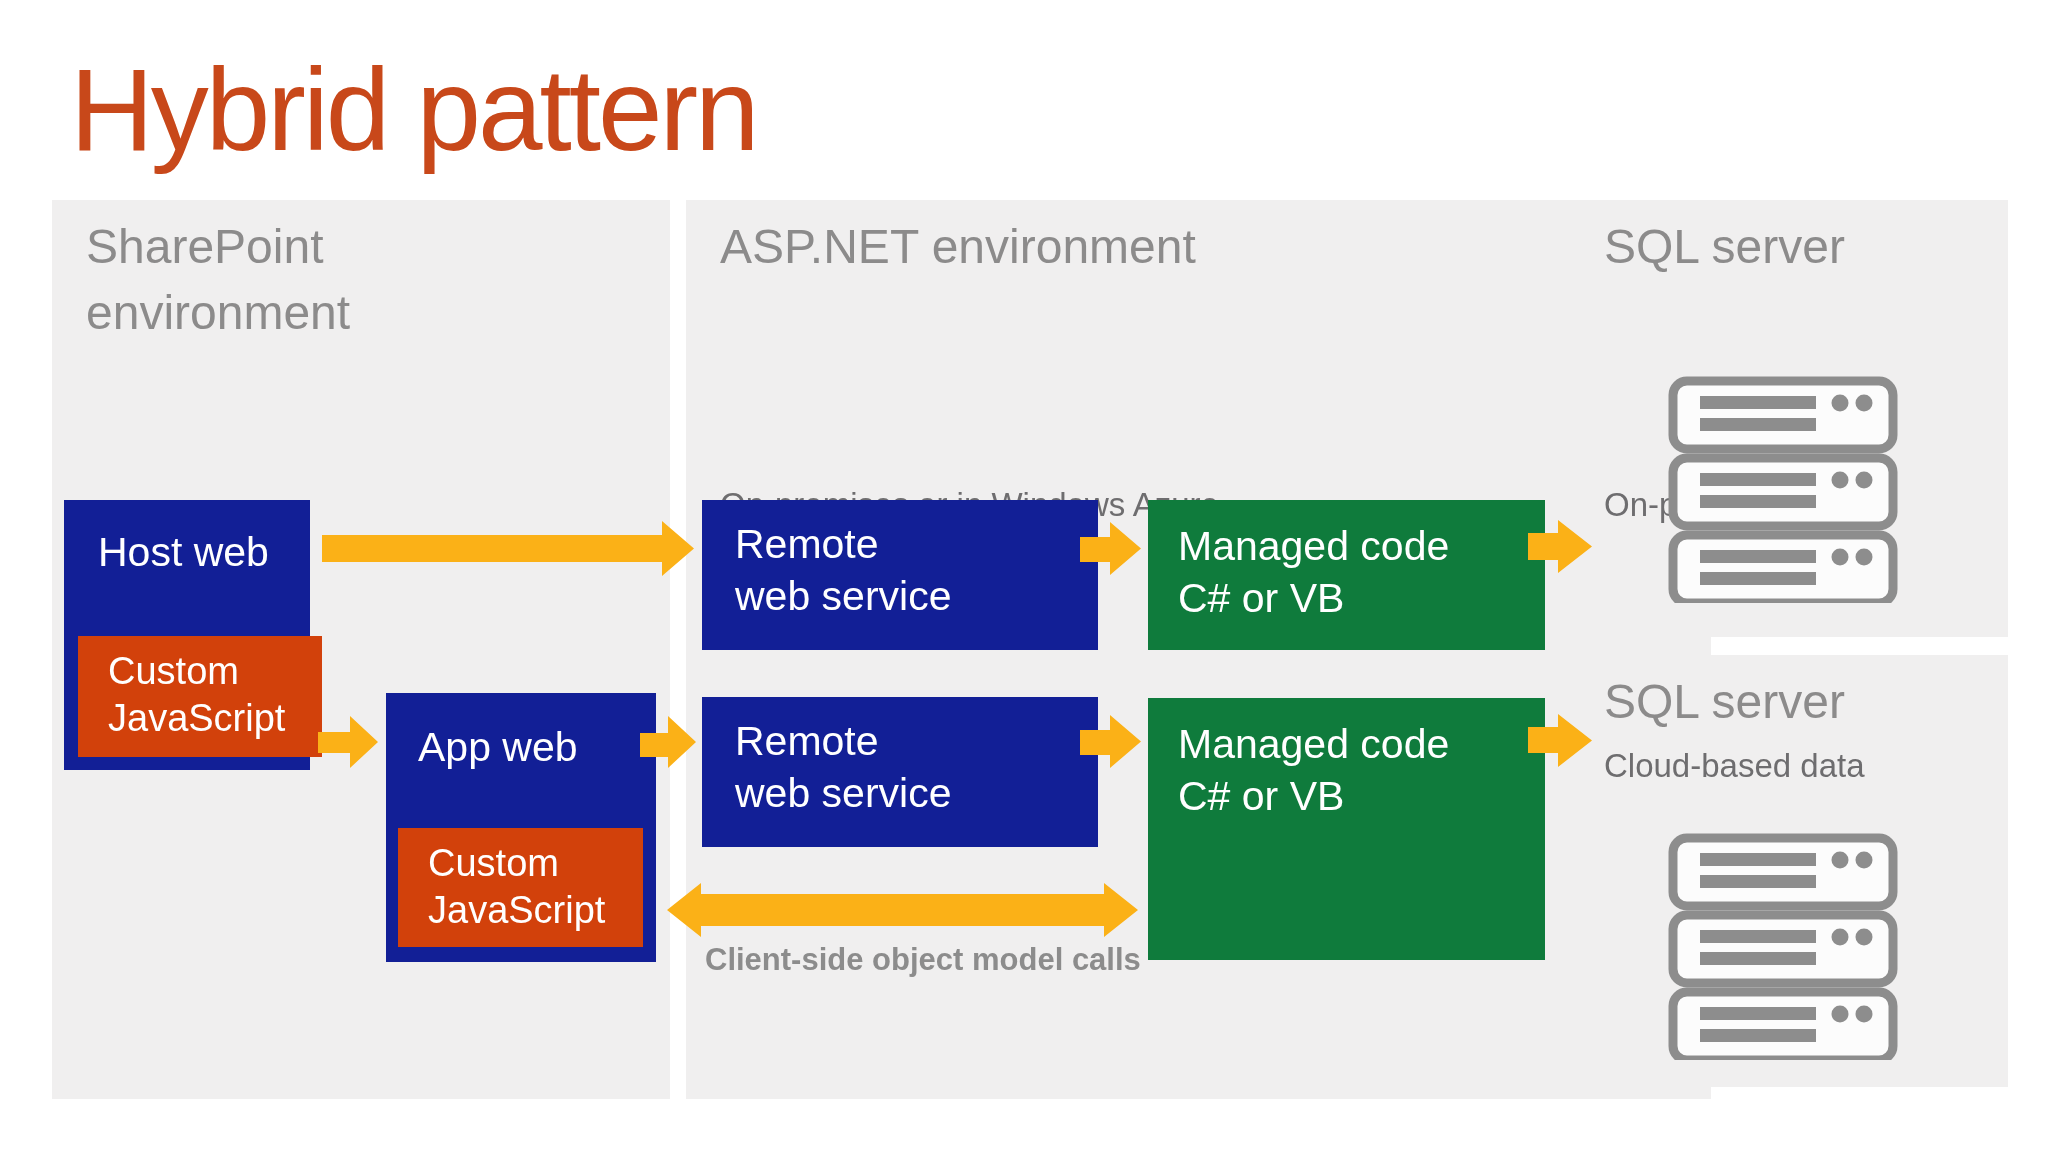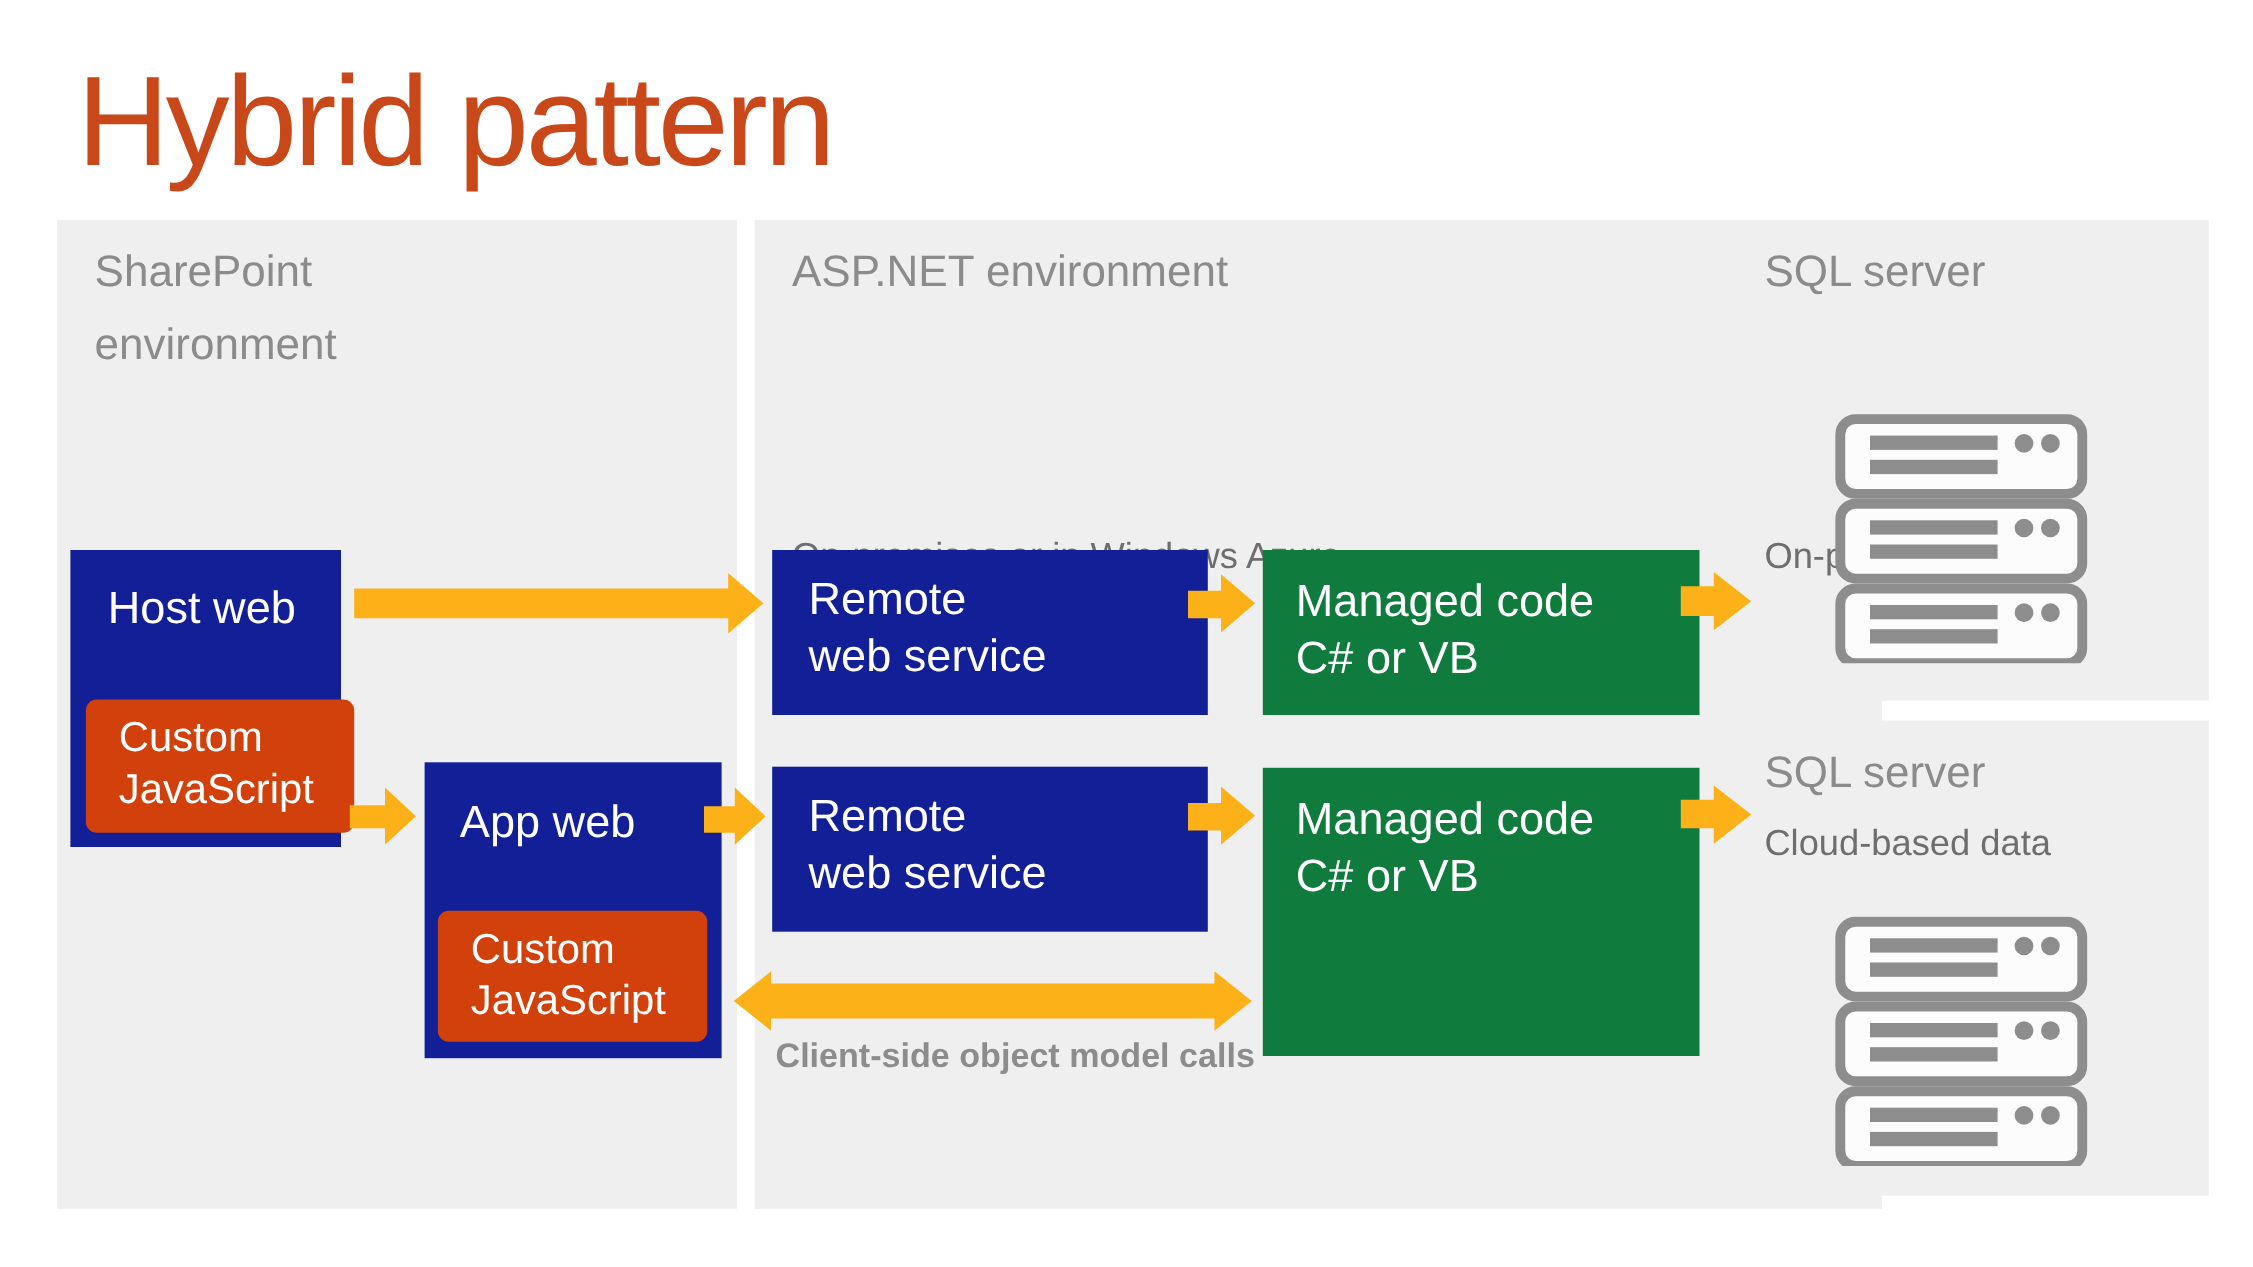--- a/index.html
+++ b/index.html
@@ -23,33 +23,33 @@
     font-size:116px;font-weight:200;letter-spacing:-3px;line-height:1.15;
     color:var(--title-orange);
   }
   .panel{position:absolute;background:var(--panel-gray);}
   .panel-sharepoint{left:52px;top:200px;width:618px;height:899px;}
   .panel-aspnet{left:686px;top:200px;width:1025px;height:899px;}
   .panel-sqltop{left:1570px;top:200px;width:438px;height:437px;}
   .panel-sqlbottom{left:1570px;top:655px;width:438px;height:432px;}
   .panel-h{
     position:absolute;left:34px;top:14px;margin:0;
-    font-size:40px;line-height:66px;font-weight:300;color:var(--header-gray);
+    font-size:48px;line-height:66px;font-weight:300;color:var(--header-gray);
     white-space:nowrap;
   }
   .panel-sub{
     position:absolute;left:34px;margin:0;
     font-size:33px;font-weight:400;color:var(--subtext-gray);white-space:nowrap;
   }
   .sub-sp{top:350px;}
   .sub-top{top:286px;}
   .sub-bot{top:92px;}
   .box{position:absolute;color:#fff;}
   .blue{background:var(--box-blue);}
-  .orange{background:var(--box-orange);border-radius:10px;}
+  .orange{background:var(--box-orange);}
   .green{background:var(--box-green);}
   .box-label{
     position:absolute;margin:0;font-size:41px;line-height:52px;font-weight:400;color:#fff;
     white-space:nowrap;
   }
   .host-web{left:64px;top:500px;width:246px;height:270px;}
   .app-web{left:386px;top:693px;width:270px;height:269px;}
   .cjs1{left:78px;top:636px;width:244px;height:121px;}
   .cjs2{left:398px;top:828px;width:245px;height:119px;}
   .cjs-label{left:30px;top:12px;font-size:38px;line-height:47px;}

